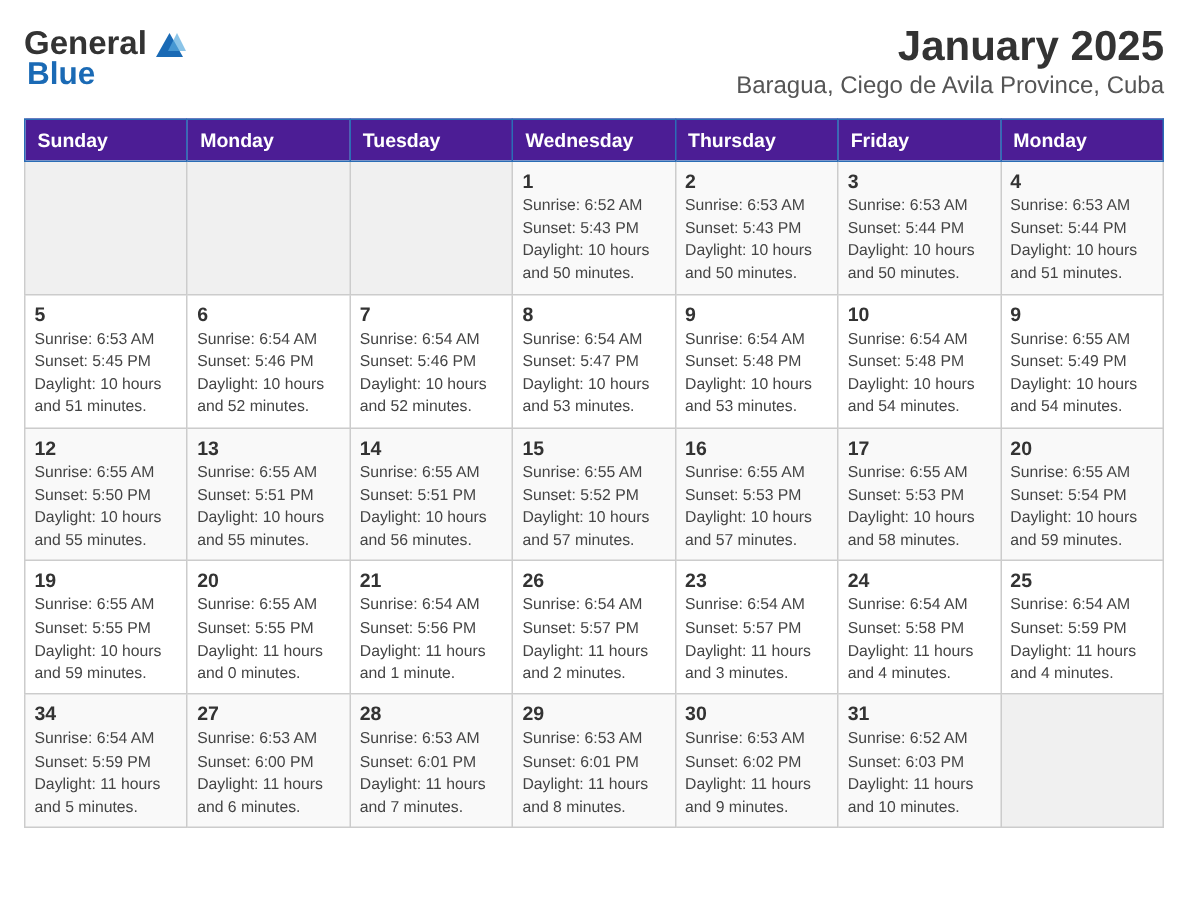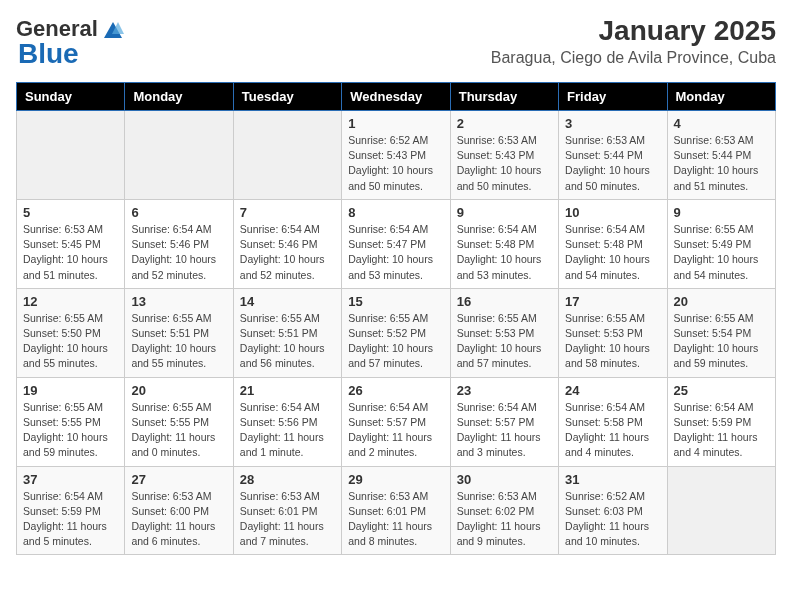--- a/index.html
+++ b/index.html
@@ -34,21 +34,21 @@
       font-size: 16px;
       color: #555;
       margin-top: 2px;
     }
     .calendar {
       width: 100%;
       border-collapse: collapse;
       font-size: 11px;
     }
     .calendar th {
-      background-color: #000000;
+      background-color: #4c1d95;
       color: #fff;
       text-align: left;
       padding: 6px 8px;
       font-size: 13px;
       font-weight: bold;
       border: 1px solid #2a6db5;
     }
     .calendar td {
       border: 1px solid #ccc;
       vertical-align: top;
@@ -85,21 +85,21 @@
 
 <div class="header">
   <div class="logo">
     <div style="display:flex; align-items:flex-end; gap:4px;">
       <span style="font-size:22px; font-weight:bold; color:#333;">General</span>
       <svg width="22" height="22" viewBox="0 0 22 22">
         <polygon points="11,2 20,18 2,18" fill="#1a6ab5"></polygon>
         <polygon points="16,2 22,14 10,14" fill="#5aabde" opacity="0.7"></polygon>
       </svg>
     </div>
-    <span style="font-size:28px; font-weight:bold; color:#1a6ab5; margin-top:-4px; margin-left:2px;text-align:right;">Blue</span>
+    <span style="font-size:21px; font-weight:bold; color:#1a6ab5; margin-top:-4px; margin-left:2px;text-align:right;">Blue</span>
   </div>
   <div class="title-block">
     <div class="month-title">January 2025</div>
     <div class="location-title">Baragua, Ciego de Avila Province, Cuba</div>
   </div>
 </div>
 
 <table class="calendar">
   <thead>
     <tr>
@@ -294,21 +294,21 @@
         <td>
           <span class="day-number">25</span>
           <div class="day-info" style="white-space: pre-line;">Sunrise: 6:54 AM
 Sunset: 5:59 PM
 Daylight: 11 hours
 and 4 minutes.</div>
         </td>
       </tr>
       <tr>
         <td>
-          <span class="day-number">37</span>
+          <span class="day-number">34</span>
           <div class="day-info" style="white-space: pre-line;">Sunrise: 6:54 AM
 Sunset: 5:59 PM
 Daylight: 11 hours
 and 5 minutes.</div>
         </td>
         <td>
           <span class="day-number">27</span>
           <div class="day-info" style="white-space: pre-line;">Sunrise: 6:53 AM
 Sunset: 6:00 PM
 Daylight: 11 hours

